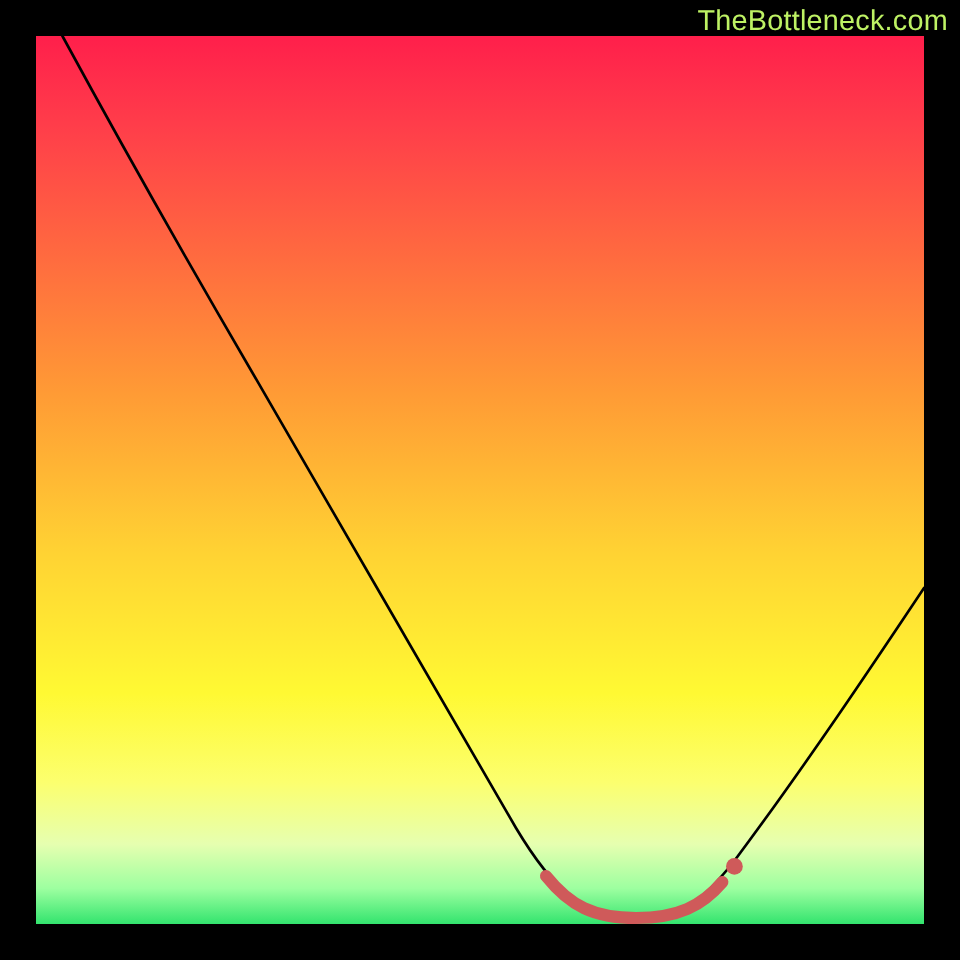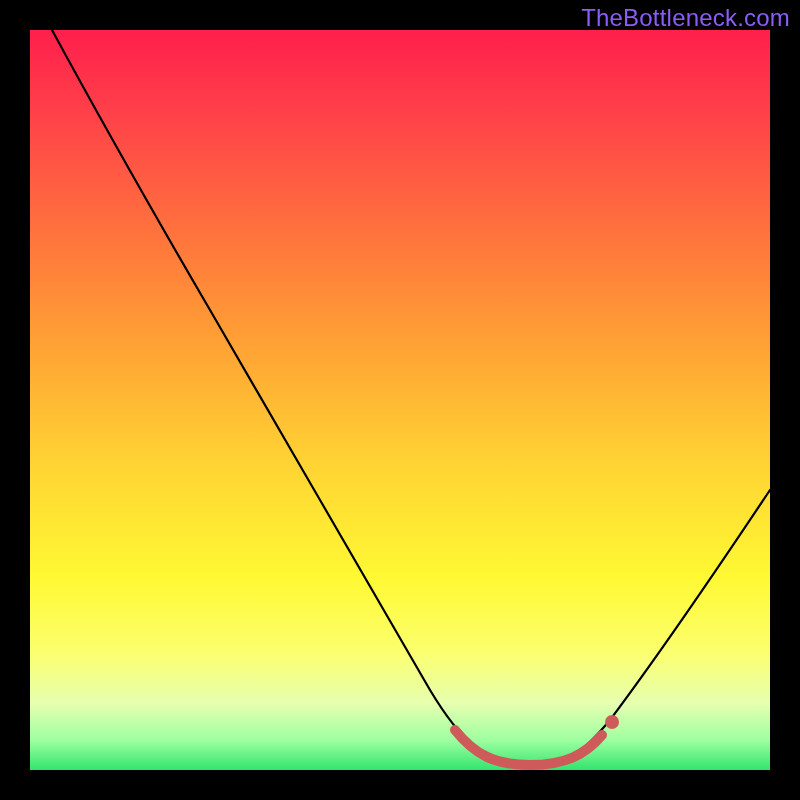--- a/index.html
+++ b/index.html
@@ -16,21 +16,21 @@
     left: 0;
     top: 0;
     width: 800px;
     height: 800px;
     background: #000;
   }
   .watermark {
     position: absolute;
     top: 4px;
     right: 10px;
-    color: #8b5cf6;
+    color: #bef264;
     font-size: 24px;
     font-weight: 400;
     letter-spacing: 0.2px;
     user-select: none;
   }
   .plot-area {
     position: absolute;
     left: 30px;
     top: 30px;
     width: 740px;

